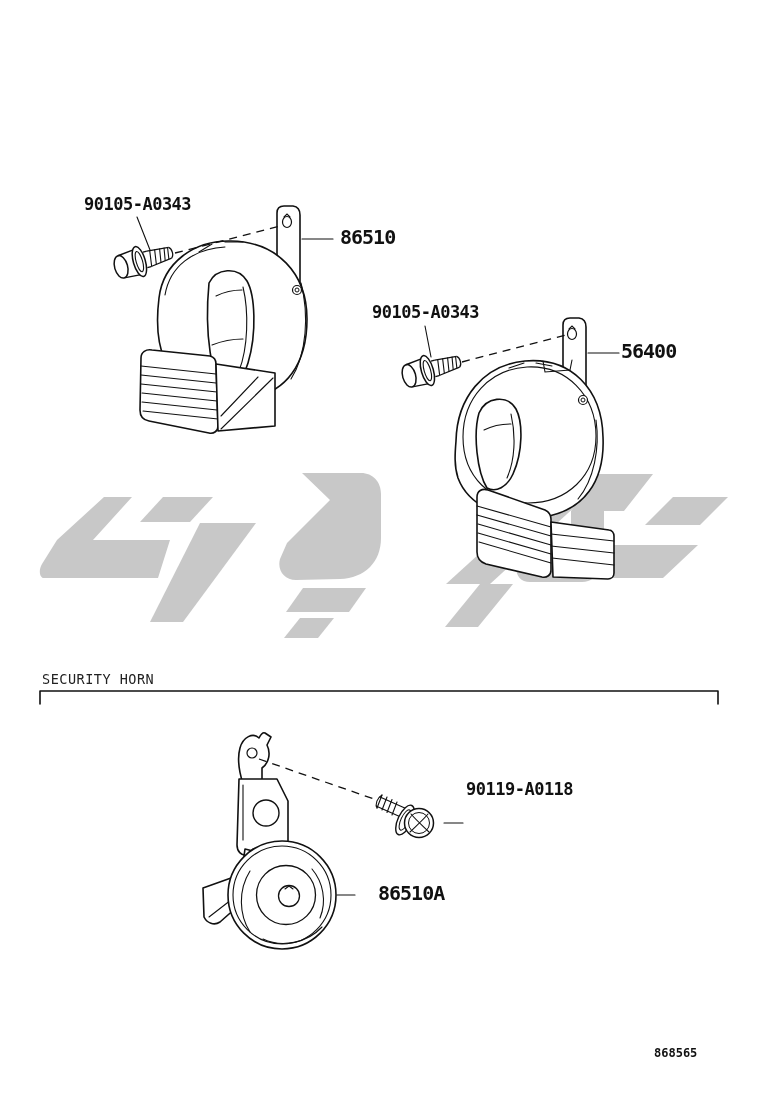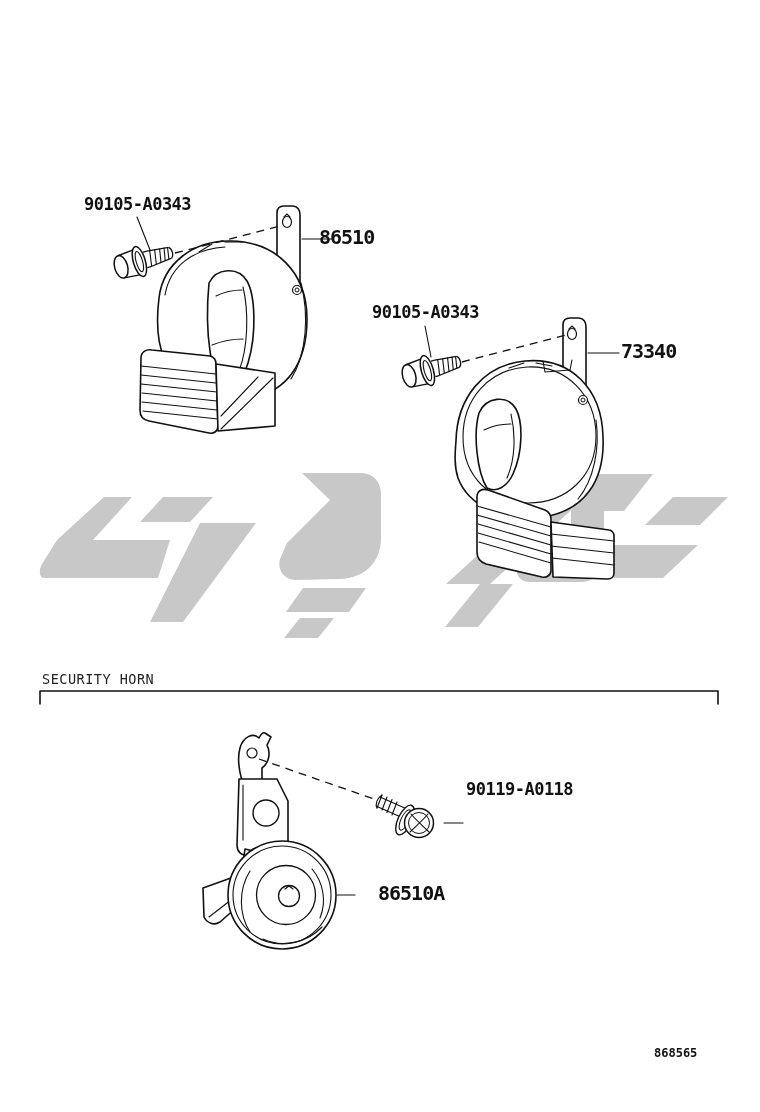--- a/index.html
+++ b/index.html
@@ -143,25 +143,25 @@
         <path class="thin" d="M263,939 C282,948 307,943 322,927"></path>
         <path class="thin" d="M312,869 C323,882 327,901 320,918"></path>
       </g>
       <path class="thin" d="M444,823 L463,823"></path>
       <path class="thin" d="M337,895 L355,895"></path>
     </g>
   </svg>
 
   <div class="lbl bolt-no" style="left:84px;top:196px">90105-A0343</div>
 
-  <div class="lbl part-no" style="left:319px;top:227px">86510</div>
+  <div class="lbl part-no" style="left:340px;top:227px">86510</div>
 
   <div class="lbl bolt-no" style="left:372px;top:304px">90105-A0343</div>
 
-  <div class="lbl part-no" style="left:621px;top:341px">73340</div>
+  <div class="lbl part-no" style="left:621px;top:341px">56400</div>
 
   <div class="lbl section-title" style="left:42px;top:673px">SECURITY HORN</div>
 
   <div class="lbl bolt-no" style="left:466px;top:781px">90119-A0118</div>
 
   <div class="lbl part-no" style="left:378px;top:883px">86510A</div>
 
   <div class="lbl page-no" style="left:654px;top:1047px">868565</div>
 </div>
 

